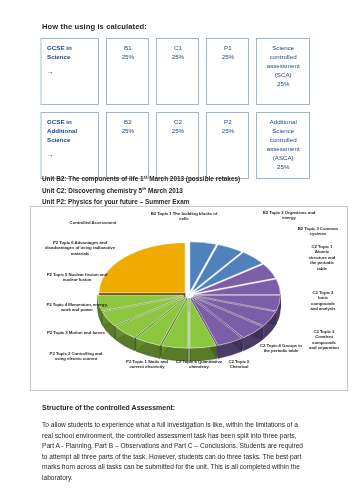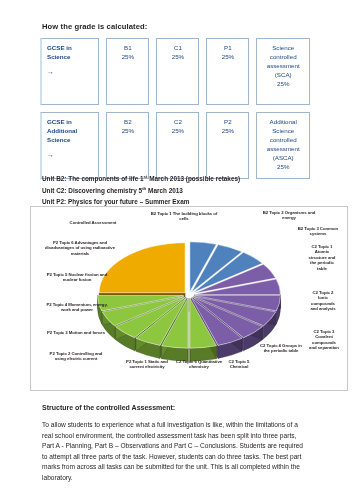--- a/index.html
+++ b/index.html
@@ -66,21 +66,21 @@
   .para{
     position:absolute;left:42px;top:420px;width:268px;
     font-size:6.6px;line-height:10.6px;color:#231f20;text-align:left;
   }
 </style>
 </head>
 <body>
 
 <div class="page">
 
-  <div class="heading">How the grade is calculated:</div>
+  <div class="heading">How the using is calculated:</div>
 
   <div class="grid">
 
     <div class="row">
       <div class="cell head c-head">
         <span class="ln">GCSE in Science</span>
         <span class="arrow">→</span>
       </div>
       <div class="cell c-unit">
         <span class="ln">B1</span>

